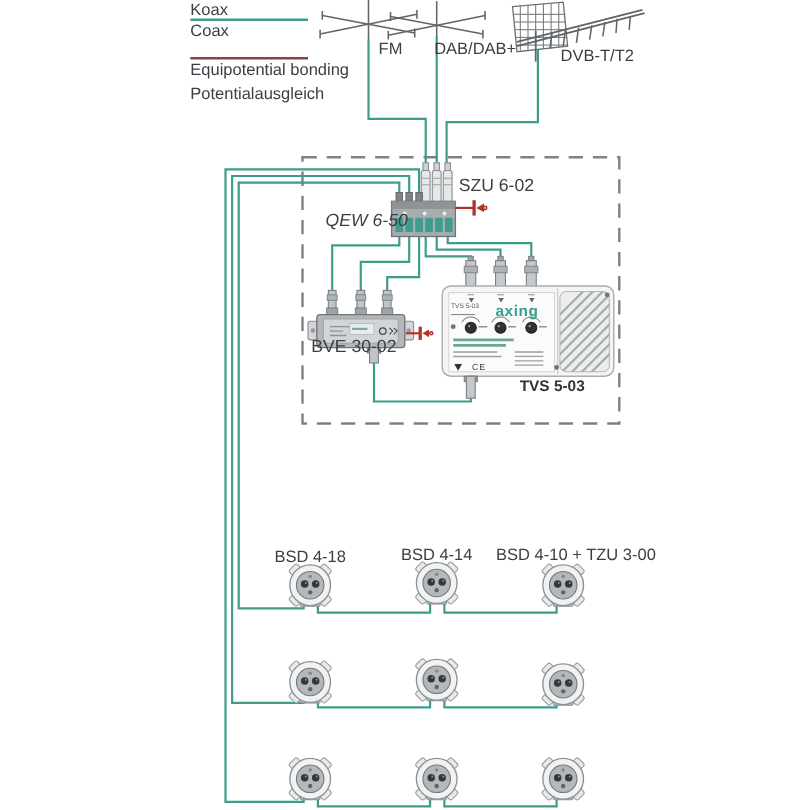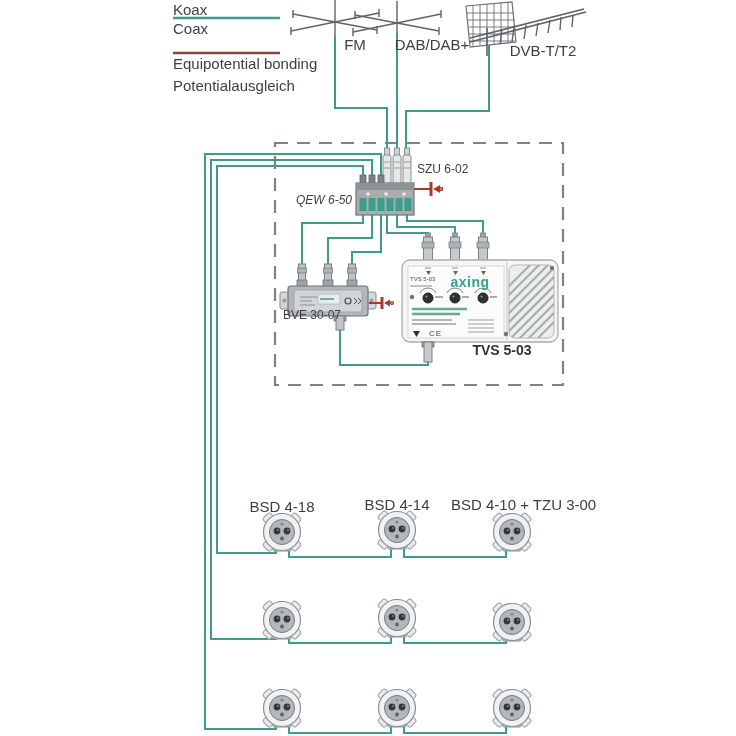--- a/index.html
+++ b/index.html
@@ -2,21 +2,21 @@
 <html><head>
 <meta charset="utf-8">
 <style>
   html,body{margin:0;padding:0;background:#ffffff;}
   .canvas{position:relative;width:736px;height:736px;background:#ffffff;overflow:hidden;
           font-family:"Liberation Sans","DejaVu Sans",sans-serif;color:#3a3f45;}
   .canvas svg{position:absolute;left:0;top:0;}
   .lbl{position:absolute;font-size:15px;line-height:13px;color:#3a3f45;white-space:nowrap;}
   .lbl.center{text-align:center;}
   .lbl.right{text-align:right;}
-  .dev{font-size:12px;}
+  .dev{font-size:16px;}
   .big{font-size:14px;font-weight:bold;color:#2f3338;}
   .tiny{font-size:6px;line-height:6px;color:#4a4f54;}
   .ce{font-size:8px;line-height:8px;color:#3f444a;letter-spacing:1px;}
 </style>
 </head>
 <body>
 
 <div class="canvas">
 
 <svg width="736" height="736" viewBox="0 0 736 736">
@@ -241,21 +241,21 @@
 <div class="lbl" style="left:173px;top:22px;">Coax</div>
 <div class="lbl" style="left:173px;top:39px;margin-top:40px;">Potentialausgleich</div>
 <div class="lbl" style="left:173px;top:57px;">Equipotential bonding</div>
 
 <div class="lbl center" style="left:335px;top:38px;width:40px;">FM</div>
 <div class="lbl center" style="left:392px;top:38px;width:80px;text-align:center;">DAB/DAB+</div>
 <div class="lbl center" style="left:503px;top:44px;width:80px;">DVB-T/T2</div>
 
 <div class="lbl dev" style="left:417px;top:163px;">SZU 6-02</div>
 <div class="lbl dev right" style="left:296px;top:194px;width:56px;font-style:italic;">QEW 6-50</div>
-<div class="lbl dev" style="left:283px;top:309px;">BVE 30-07</div>
+<div class="lbl dev" style="left:283px;top:309px;">BVE 30-02</div>
 <div class="lbl big center" style="left:452px;top:344px;width:100px;">TVS 5-03</div>
 
 <div class="tiny" style="position:absolute;left:410px;top:276px;">TVS 5-03</div>
 <div class="ce" style="position:absolute;left:429px;top:330px;">CE</div>
 
 <div class="lbl center" style="left:237px;top:500px;width:90px;">BSD 4-18</div>
 <div class="lbl center" style="left:352px;top:498px;width:90px;">BSD 4-14</div>
 <div class="lbl center" style="left:451px;top:498px;width:124px;">BSD 4-10 + TZU 3-00</div>
 
 </div>

